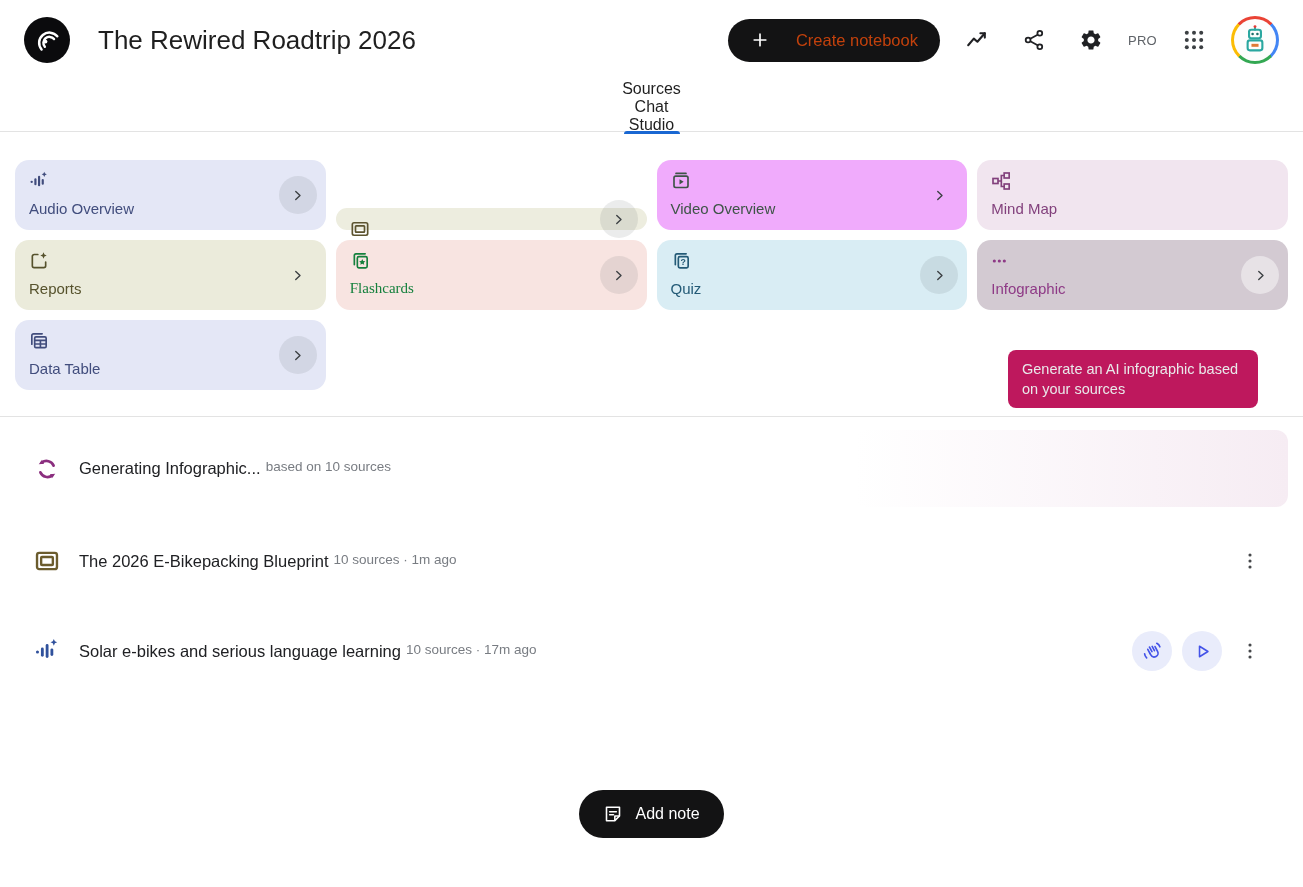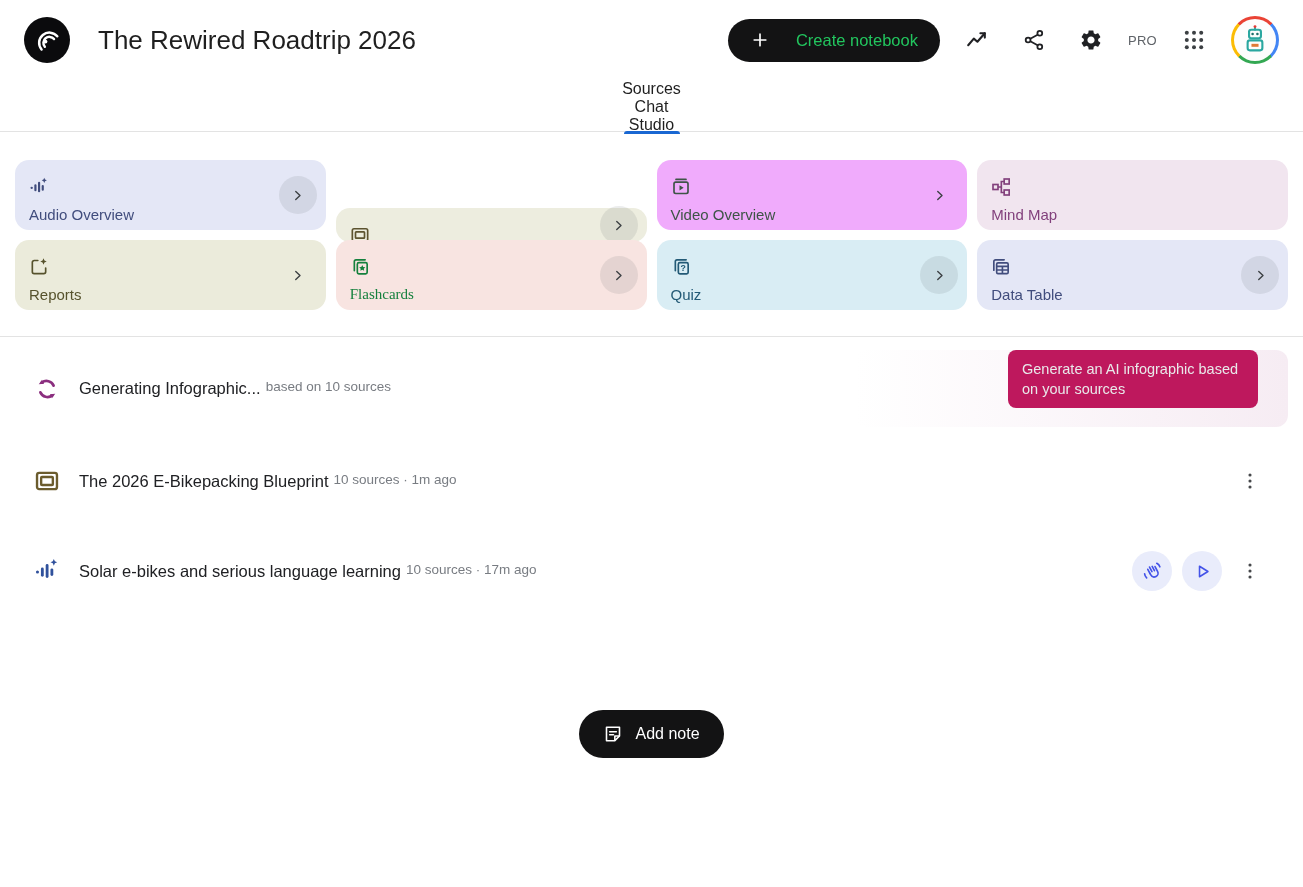--- a/index.html
+++ b/index.html
@@ -17,21 +17,21 @@
   .logo {
     width: 46px; height: 46px; border-radius: 50%;
     background: #0b0b0d; display: flex; align-items: center; justify-content: center;
     flex-shrink: 0; cursor: pointer;
   }
   .logo svg { width: 30px; height: 30px; }
   .nb-title { margin-left: 28px; font-size: 26px; font-weight: 400; color: #1f1f1f; cursor: pointer; }
   .header-right { margin-left: auto; display: flex; align-items: center; gap: 17px; }
   .create-btn {
     display: flex; align-items: center; gap: 26px;
-    background: #131314; color: #22c55e; border: none; border-radius: 22px;
+    background: #131314; color: #c2410c; border: none; border-radius: 22px;
     height: 43px; padding: 0 22px; font-size: 16.5px; font-weight: 500;
     font-family: inherit; cursor: pointer; white-space: nowrap;
   }
   .create-btn svg { width: 20px; height: 20px; }
   .hdr-icon-btn {
     width: 40px; height: 40px; border: none; background: transparent; border-radius: 50%;
     display: flex; align-items: center; justify-content: center; cursor: pointer; flex-shrink: 0;
   }
   .hdr-icon-btn svg { width: 24px; height: 24px; }
   .pro-badge { font-size: 13px; color: #5f6368; font-weight: 500; letter-spacing: 0.3px; }
@@ -55,21 +55,21 @@
     content: ""; position: absolute; bottom: 0; left: 50%; transform: translateX(-50%);
     width: 56px; height: 3px; background: #1967d2; border-radius: 3px 3px 0 0;
   }
 
   
   .studio-wrap { position: relative; }
   .cards {
     display: grid; grid-template-columns: repeat(4, 1fr); gap: 10px;
     grid-auto-rows: 70px; margin: 28px 15px 0;
   }
-  .gen-card { border-radius: 14px; position: relative; padding: 17px 14px; cursor: pointer; }
+  .gen-card { border-radius: 14px; position: relative; padding: 11px 14px; cursor: pointer; }
   .card-icon, .card-icon svg { width: 20px; height: 20px; display: block; }
   .card-label { display: block; margin-top: 9px; font-size: 15px; }
   .chev {
     position: absolute; right: 9px; top: 50%; transform: translateY(-50%);
     width: 38px; height: 38px; border-radius: 50%;
     display: flex; align-items: center; justify-content: center;
   }
   .chev.circle { background: rgba(60, 64, 67, 0.10); }
   .card-infographic .chev.circle { background: rgba(255, 255, 255, 0.45); }
   .chev svg { width: 15px; height: 15px; }
@@ -307,20 +307,35 @@
         </svg>
       </span>
       <span class="card-label">Quiz</span>
       <span class="chev circle">
         <svg viewBox="0 0 24 24" fill="none" stroke="#3c4043" stroke-width="2.2" stroke-linecap="round" stroke-linejoin="round">
             <path d="M9.2 5.5l6.8 6.5-6.8 6.5"></path>
           </svg>
       </span>
     </div>
 
+    <div class="gen-card card-infographic" style="background: rgb(211, 202, 210); color: rgb(142, 58, 134);">
+      <span class="card-icon">
+        <svg viewBox="0 0 24 24" fill="currentColor">
+          <circle cx="4" cy="12" r="1.9"></circle>
+            <circle cx="10" cy="12" r="1.9"></circle>
+            <circle cx="16" cy="12" r="1.9"></circle>
+        </svg>
+      </span>
+      <span class="card-label">Infographic</span>
+      <span class="chev circle">
+        <svg viewBox="0 0 24 24" fill="none" stroke="#3c4043" stroke-width="2.2" stroke-linecap="round" stroke-linejoin="round">
+            <path d="M9.2 5.5l6.8 6.5-6.8 6.5"></path>
+          </svg>
+      </span>
+    </div>
 
     <div class="gen-card" style="background: rgb(228, 231, 246); color: rgb(65, 77, 125);">
       <span class="card-icon">
         <svg viewBox="0 0 24 24" fill="none" stroke="currentColor" stroke-width="2">
           <path d="M3.4 15.8V5.4a2 2 0 0 1 2-2h10.4" stroke-linecap="round"></path>
           <rect x="6.8" y="7" width="13.8" height="13" rx="1.6"></rect>
           <path d="M6.8 11.2h13.8M6.8 15.6h13.8M13.7 11.2V20"></path>
         </svg>
       </span>
       <span class="card-label">Data Table</span>

